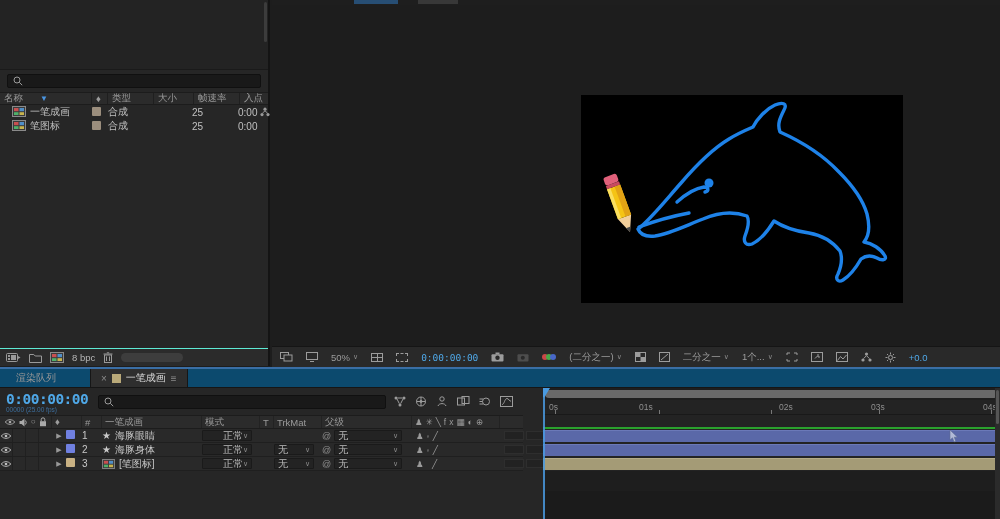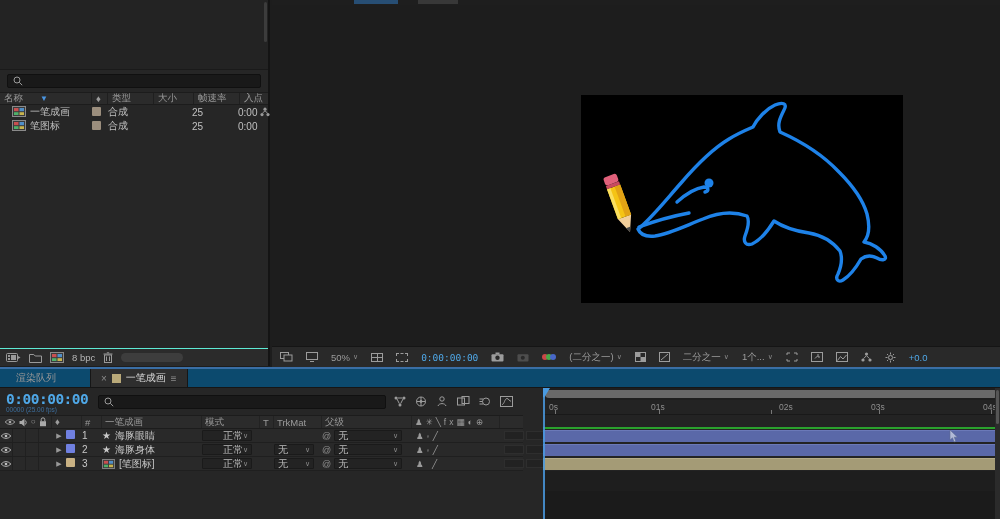--- a/index.html
+++ b/index.html
@@ -598,21 +598,21 @@
         </div>
       </div>
 
       <div class="tl-right">
         <div class="scrollband">
             <div class="thumb"></div>
           </div>
         <div class="ruler">
           <span style="left:6px">0s</span>
             <i style="left:12px"></i>
-          <span style="left:108px">01s</span>
+          <span style="left:96px">01s</span>
             <i style="left:116px"></i>
           <span style="left:236px">02s</span>
             <i style="left:228px"></i>
           <span style="left:328px">03s</span>
             <i style="left:336px"></i>
           <span style="left:440px">04s</span>
             <i style="left:448px"></i>
         </div>
         <div class="hdr-spacer"></div>
         <div class="bar-row">

